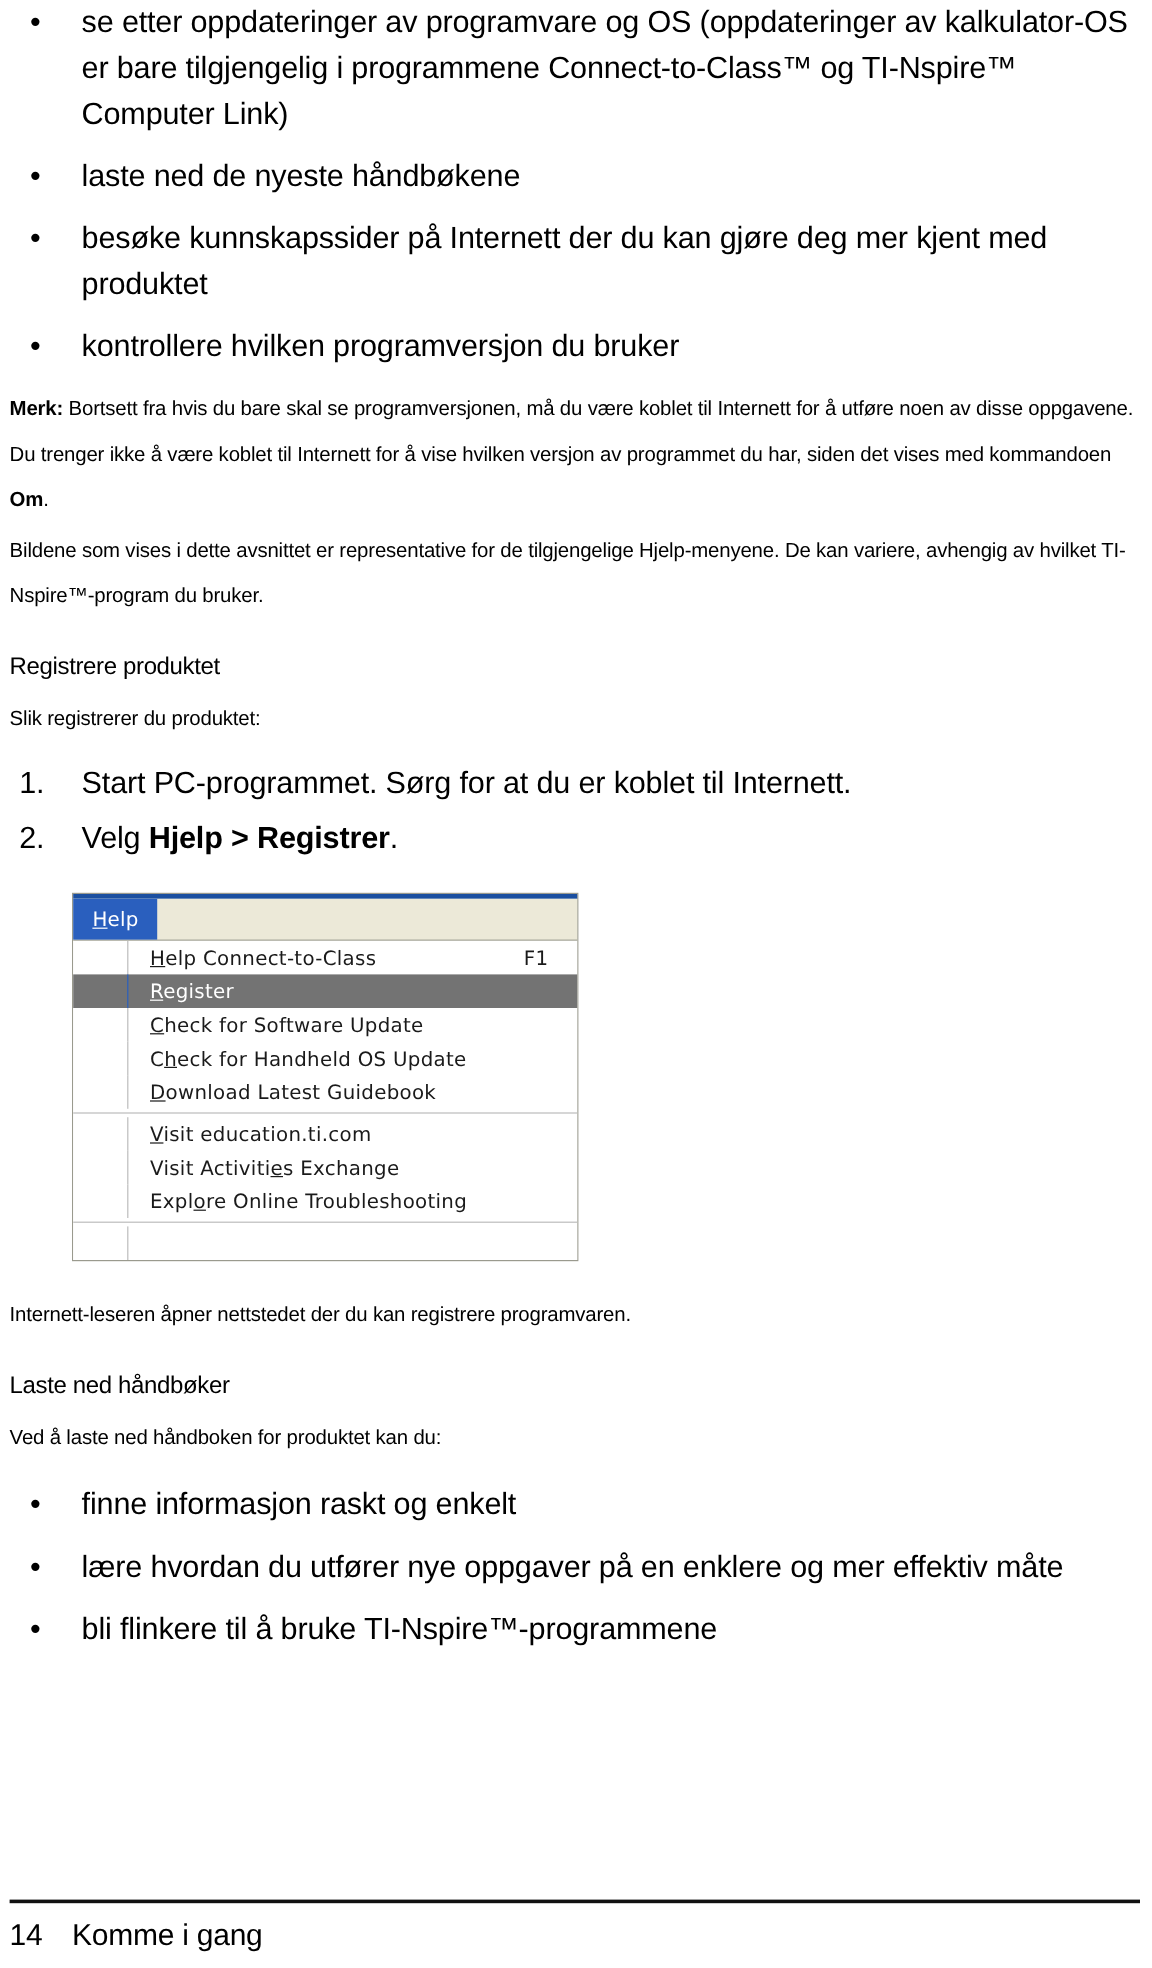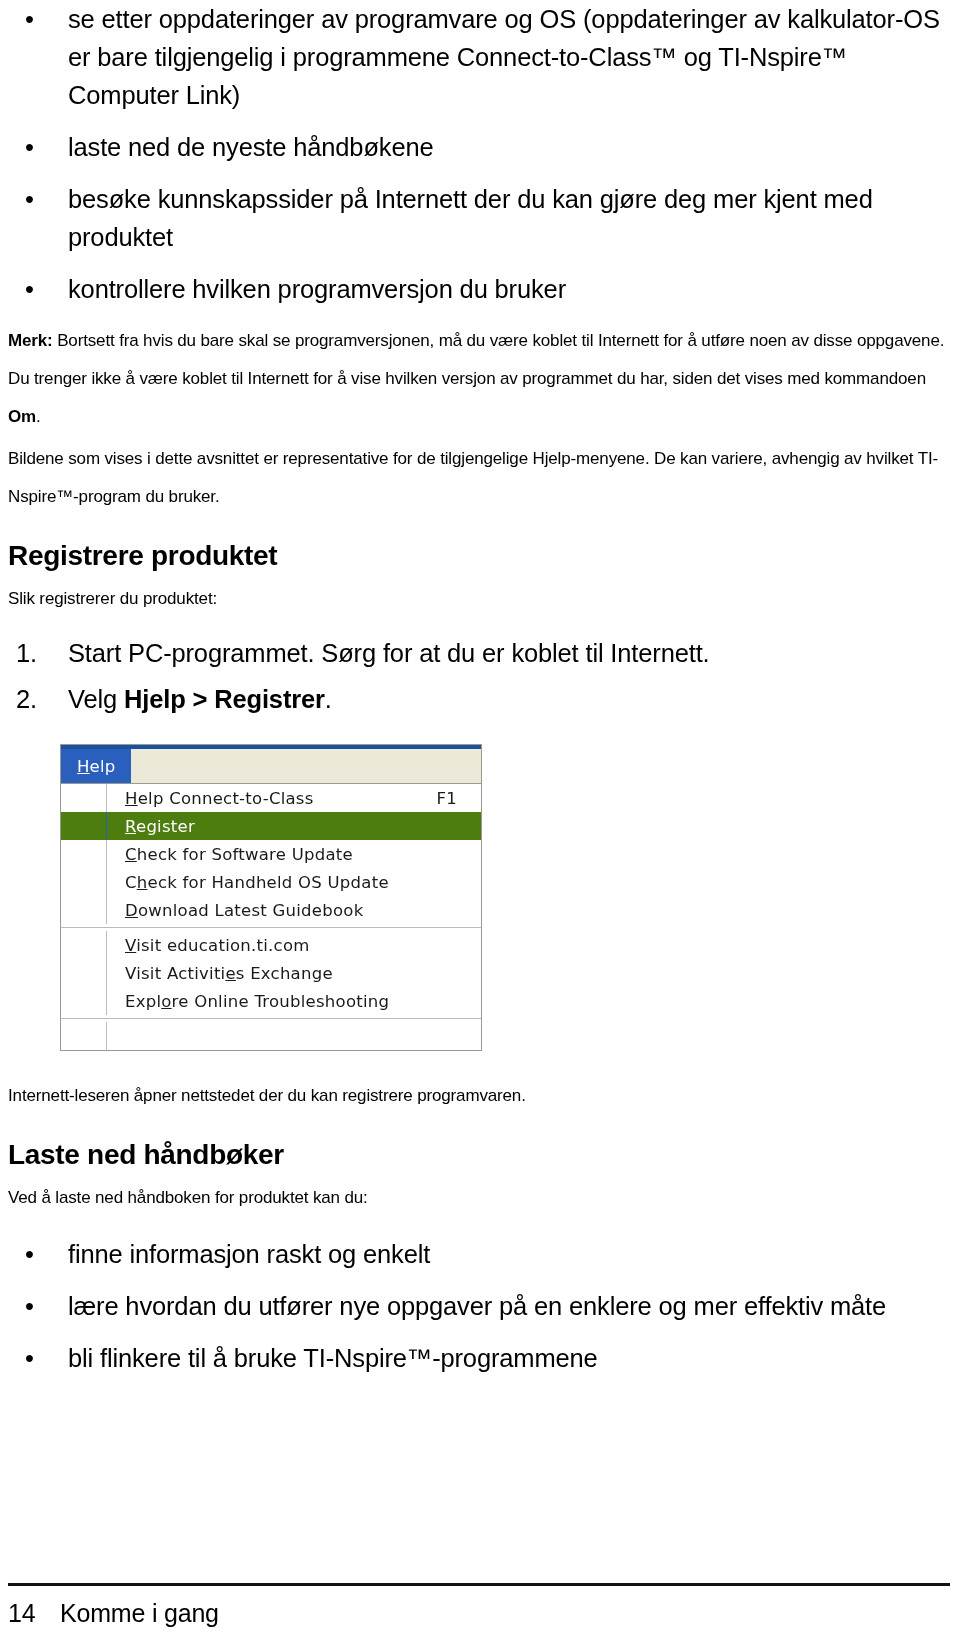--- a/index.html
+++ b/index.html
@@ -61,22 +61,22 @@
   }
   .num-li .num {
     position: absolute;
     left: 8px;
     top: 0;
     font-size: 25.5px;
     line-height: 38px;
   }
 
   h2.section-head {
-    font-size: 28px;
-    font-weight: bold;
+    font-size: 20px;
+    font-weight: normal;
     line-height: 36px;
     letter-spacing: -0.3px;
     margin: 22px 0 6px 0;
   }
 
   b, .b { font-weight: bold; }
 
   .tight { margin-top: 0; }
 
   
@@ -134,21 +134,21 @@
   .menu-row .mlabel {
     flex: 1 1 auto;
     padding-left: 18px;
     white-space: nowrap;
   }
   .menu-row .maccel {
     padding-right: 24px;
     font-size: 16.5px;
   }
   .menu-row.selected {
-    background: #4d7c0f;
+    background: #737373;
     color: #ffffff;
     align-items: center;
   }
   .menu-row.selected .gutter {
     border-right: 1px solid #2a5fbe;
   }
   .menu-sep {
     height: 1px;
     background: #bcbcbc;
     margin: 3px 0;

